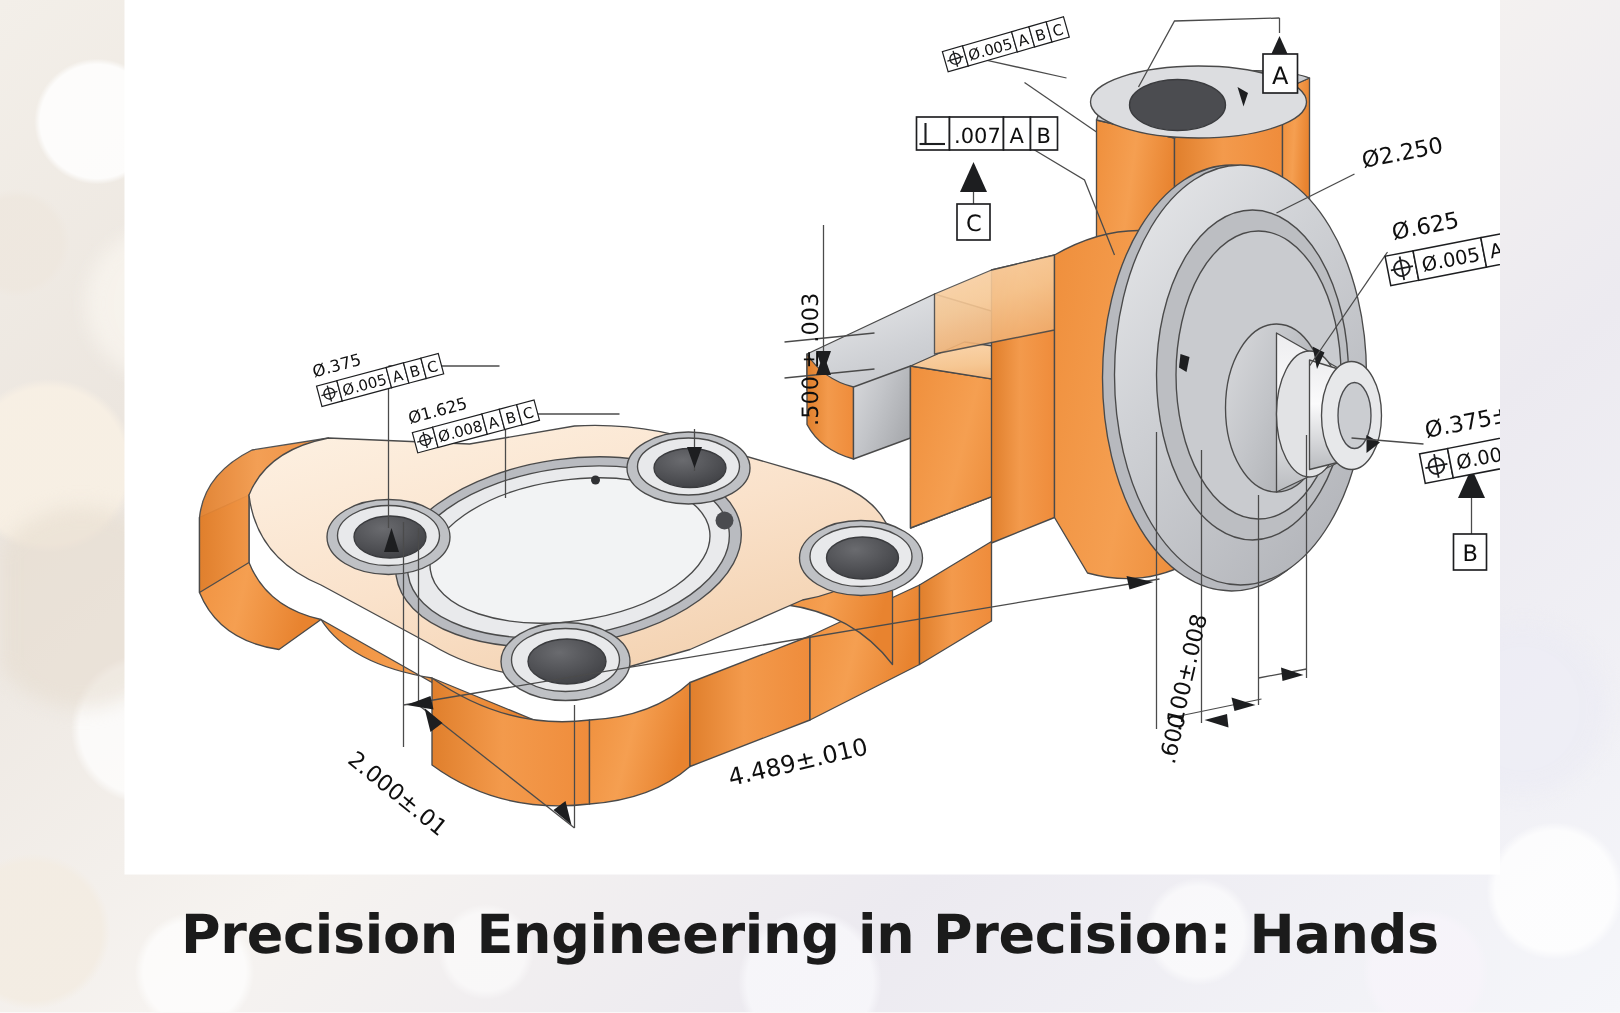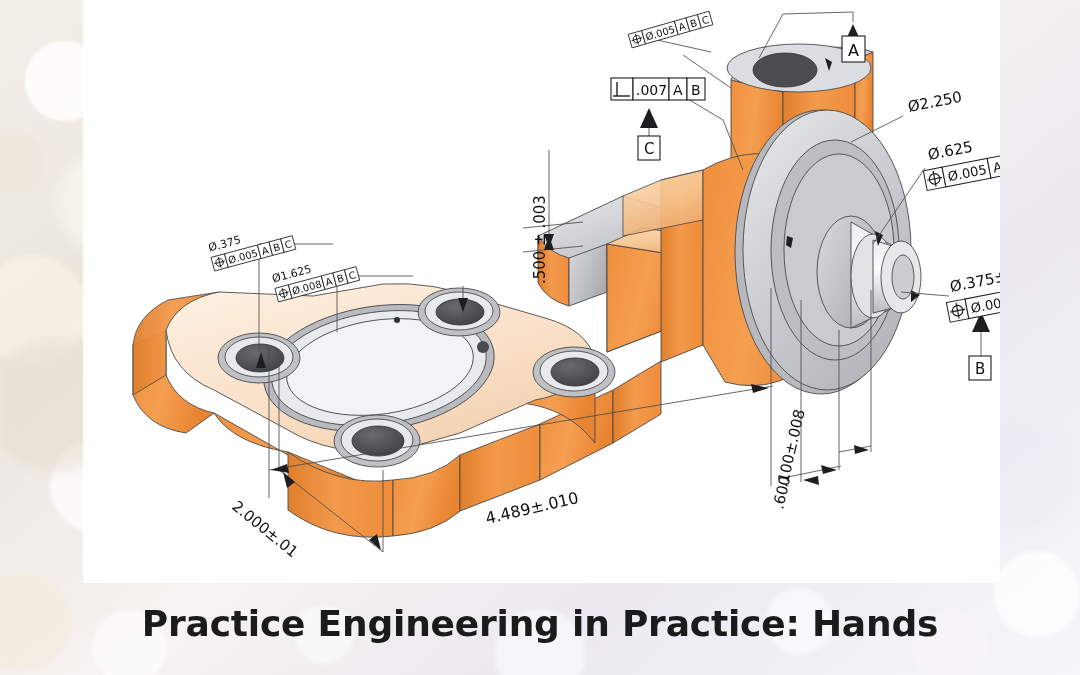--- a/index.html
+++ b/index.html
@@ -420,16 +420,16 @@
           <rect x="608" y="34" width="12" height="14" fill="#fff" stroke="#1d1e20" stroke-width="0.8"></rect>
           <text x="610.5" y="45" font-size="10">B</text>
           <rect x="620" y="34" width="12" height="14" fill="#fff" stroke="#1d1e20" stroke-width="0.8"></rect>
           <text x="622.5" y="45" font-size="10">C</text>
         </g>
       </g>
     </svg>
   </div>
 
   <div id="title-strip">
-    <div id="title-text">Practice Engineering in Practice: Hands</div>
+    <div id="title-text">Precision Engineering in Precision: Hands</div>
   </div>
 
 </div>
 
 </body></html>

